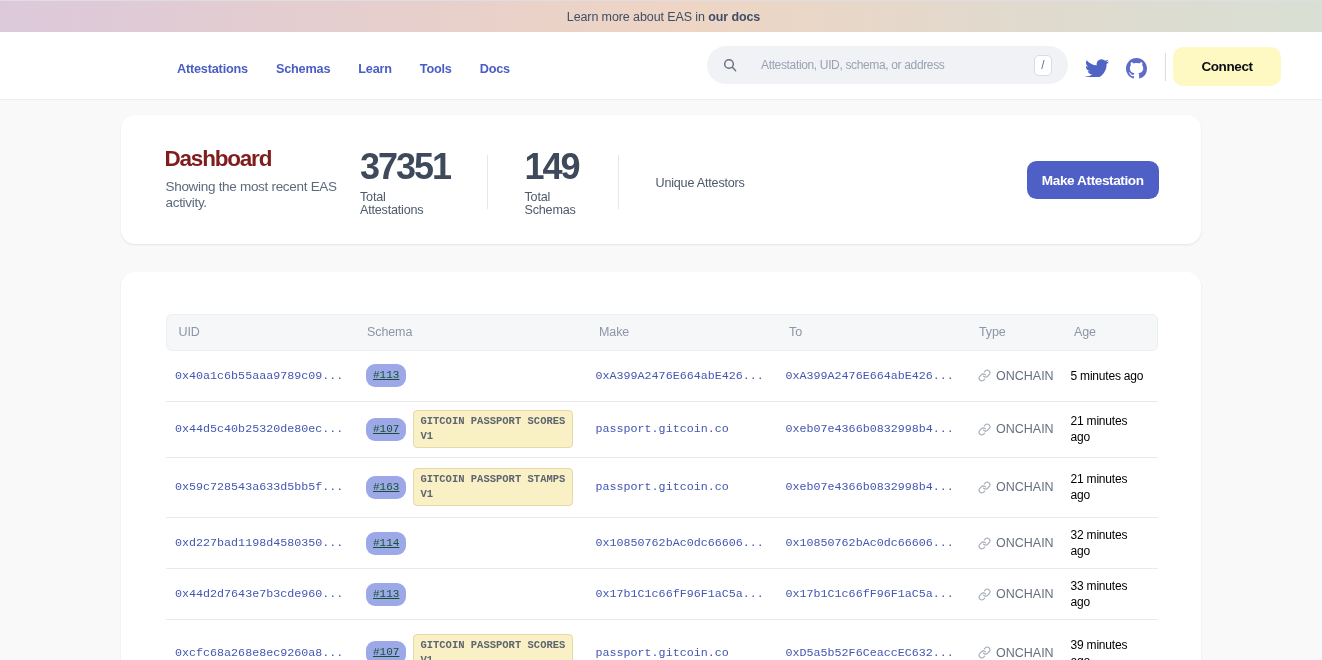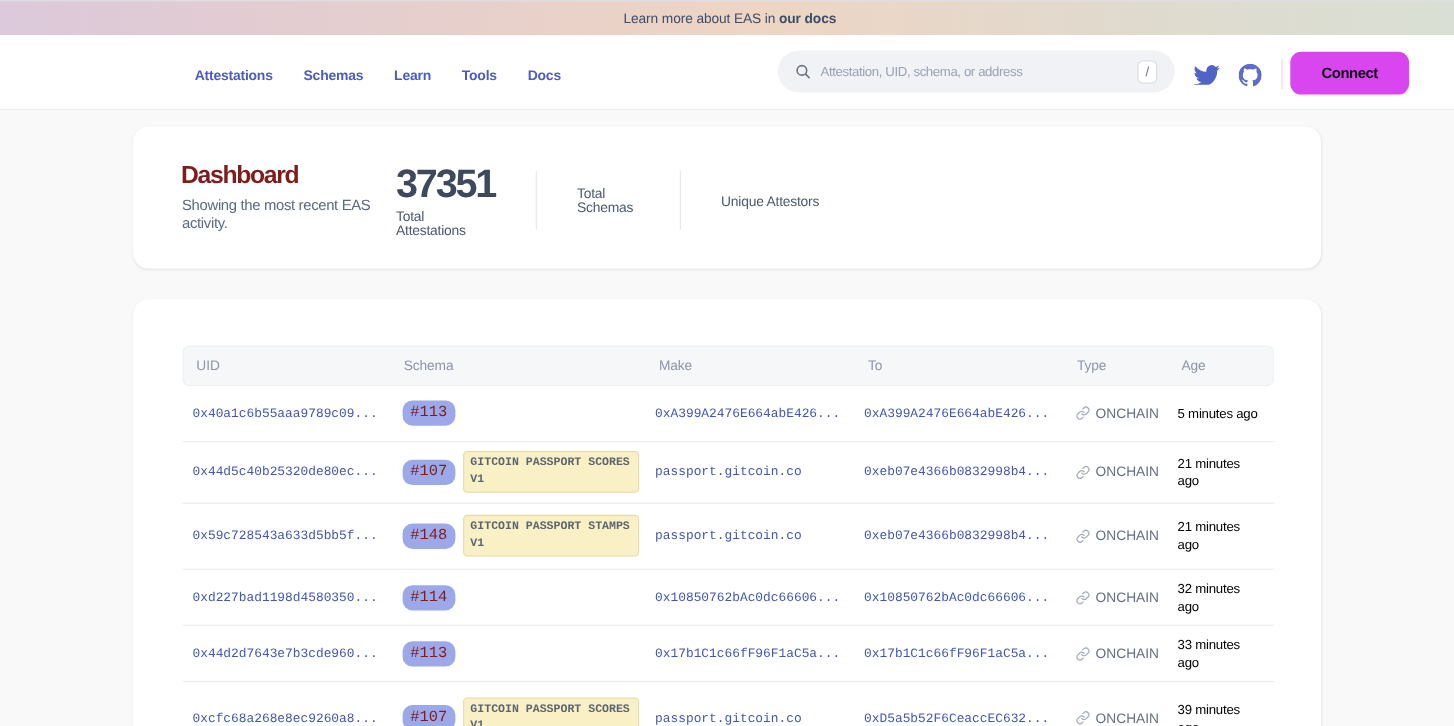--- a/index.html
+++ b/index.html
@@ -17,27 +17,27 @@
 .logo { position:absolute; left:47px; top:15px; width:78px; height:45px; }
 .logo svg { display:block; }
 .explorer { position:absolute; left:1px; top:29px; font-size:10px; font-weight:700;
   letter-spacing:2.4px; color:#5b6ac2; }
 nav { position:absolute; left:177px; top:2.5px; height:68px; display:flex; align-items:center; gap:28px; }
 nav a { color:#4a5dc4; font-size:12.7px; font-weight:600; text-decoration:none; letter-spacing:-0.2px; }
 
 .search { position:absolute; left:707px; top:13.5px; width:361px; height:38.5px; background:#f1f2f6;
   border-radius:20px; display:flex; align-items:center; }
 .search svg { margin-left:15px; }
-.search .ph { margin-left:8px; font-size:12px; letter-spacing:-0.35px; color:#99a2b3;text-align:center; }
+.search .ph { margin-left:23px; font-size:12px; letter-spacing:-0.35px; color:#99a2b3;text-align:center; }
 .slash { position:absolute; right:16px; top:9.5px; width:18px; height:21px; background:#fff;
   border:1px solid #d9dce2; border-radius:5px; text-align:center; line-height:19px;
   font-size:12px; color:#6a7383; }
 .icn { position:absolute; top:0; }
 .vdiv { position:absolute; left:1165px; top:20.5px; width:1px; height:28px; background:#dadde2; }
-.connect { position:absolute; left:1173px; top:15px; width:108px; height:38.5px; background:#d946ef;
+.connect { position:absolute; left:1173px; top:15px; width:108px; height:38.5px; background:#fef9c3;
   border:none; border-radius:10px; font-family:"Liberation Sans",sans-serif;
   font-size:13.5px; font-weight:700; color:#0a0d12; letter-spacing:-0.4px; }
 
 .card { position:absolute; left:121px; width:1080px; background:#fff; border-radius:14px;
   box-shadow:0 1px 3px rgba(20,23,28,.05), 0 1px 2px rgba(20,23,28,.04); }
 .card1 { top:115px; height:128.5px; }
 .card2 { top:271.5px; height:500px; }
 .dtitle { position:absolute; left:43.5px; top:30.5px; font-size:22.5px; font-weight:700;
   color:#7f1d1d; letter-spacing:-1.2px; }
 .dsub { position:absolute; left:44.5px; top:64px; width:185px; font-size:13.5px; line-height:15.5px;
@@ -53,22 +53,22 @@
 .tbl { position:absolute; left:44.5px; top:42px; width:992px; font-size:12px; }
 .thead { display:grid; grid-template-columns:188.5px 232px 190px 190px 95px 96.5px;
   height:37.5px; align-items:center; background:#f5f7f9; border-radius:6px;
   border:1px solid #eceff2; color:#8d96a7; font-size:12.5px; letter-spacing:-0.1px; }
 .thead div { padding-left:12px; }
 .row { display:grid; grid-template-columns:188.5px 232px 190px 190px 95px 96.5px;
   align-items:center; border-bottom:1px solid #e8eaee; }
 .row > div { padding-left:9.5px; }
 .mono { font-family:Liberation Mono, monospace; font-size:11.7px; color:#4356b2; white-space:nowrap; }
 .schcell { display:flex; align-items:center; }
-.pill { height:23px; padding:0 7px; border-radius:9px; background:#9ca8e8; color:#7f1d1d;
-  font-family:"Liberation Mono",monospace; font-size:14px; line-height:23px; }
+.pill { height:23px; padding:0 7px; border-radius:9px; background:#9ca8e8; color:#14532d;
+  font-family:"Liberation Mono",monospace; font-size:11px; line-height:23px;text-decoration:underline; }
 .ybadge { margin-left:7px; width:160px; padding:3px 6px; background:#faf0c6;
   border:1px solid #e7d9a8; border-radius:4px; font-family:"Liberation Mono",monospace;
   font-weight:700; font-size:10.5px; line-height:14.8px; color:#5c6570; white-space:nowrap; }
 .typecell { display:flex; align-items:center; gap:5px; color:#66707f; font-size:12.5px; padding-left:12px !important; }
 .age { font-size:12px; color:#000000; line-height:16px; letter-spacing:-0.2px; }
 </style>
 </head>
 <body>
 <div class="banner">Learn more about EAS in&nbsp;<b>our docs</b></div>
 <header>
@@ -100,27 +100,29 @@
 <div class="card card1">
   <div class="dtitle">Dashboard</div>
   <div class="dsub">Showing the most recent EAS activity.</div>
   <div class="stats" style="left:239px;">
     <div class="stat" style="width:126.5px;">
       <div class="num">37351</div>
       <div class="lbl">Total<br>Attestations</div>
     </div>
     <div class="sep"></div>
     <div class="stat" style="width:130px; padding-left:37px;">
+      <div class="num">149</div>
       <div class="lbl">Total<br>Schemas</div>
     </div>
     <div class="sep"></div>
     <div class="stat" style="padding-left:37px;">
       <div class="lbl">Unique Attestors</div>
     </div>
   </div>
+  <button class="make">Make Attestation</button>
 </div>
 
 <div class="card card2">
   <div class="tbl">
     <div class="thead">
       <div>UID</div>
         <div>Schema</div>
         <div>Make</div>
         <div>To</div>
         <div>Type</div>
@@ -149,21 +151,21 @@
       <div class="mono">0xeb07e4366b0832998b4...</div>
       <div class="typecell"><svg width="13" height="13" viewBox="0 0 24 24" fill="none" stroke="#a2a9b6" stroke-width="2" stroke-linecap="round" stroke-linejoin="round">
             <path d="M10 13a5 5 0 0 0 7.54.54l3-3a5 5 0 0 0-7.07-7.07l-1.72 1.71"></path>
             <path d="M14 11a5 5 0 0 0-7.54-.54l-3 3a5 5 0 0 0 7.07 7.07l1.71-1.71"></path>
           </svg>ONCHAIN</div>
       <div class="age">21 minutes<br>ago</div>
     </div>
     <div class="row" style="height:60.5px;">
       <div class="mono">0x59c728543a633d5bb5f...</div>
       <div class="schcell" style="padding-left:12px;">
-          <span class="pill">#148</span>
+          <span class="pill">#163</span>
           <span class="ybadge">GITCOIN PASSPORT STAMPS<br>V1</span>
         </div>
       <div class="mono">passport.gitcoin.co</div>
       <div class="mono">0xeb07e4366b0832998b4...</div>
       <div class="typecell"><svg width="13" height="13" viewBox="0 0 24 24" fill="none" stroke="#a2a9b6" stroke-width="2" stroke-linecap="round" stroke-linejoin="round">
             <path d="M10 13a5 5 0 0 0 7.54.54l3-3a5 5 0 0 0-7.07-7.07l-1.72 1.71"></path>
             <path d="M14 11a5 5 0 0 0-7.54-.54l-3 3a5 5 0 0 0 7.07 7.07l1.71-1.71"></path>
           </svg>ONCHAIN</div>
       <div class="age">21 minutes<br>ago</div>
     </div>

